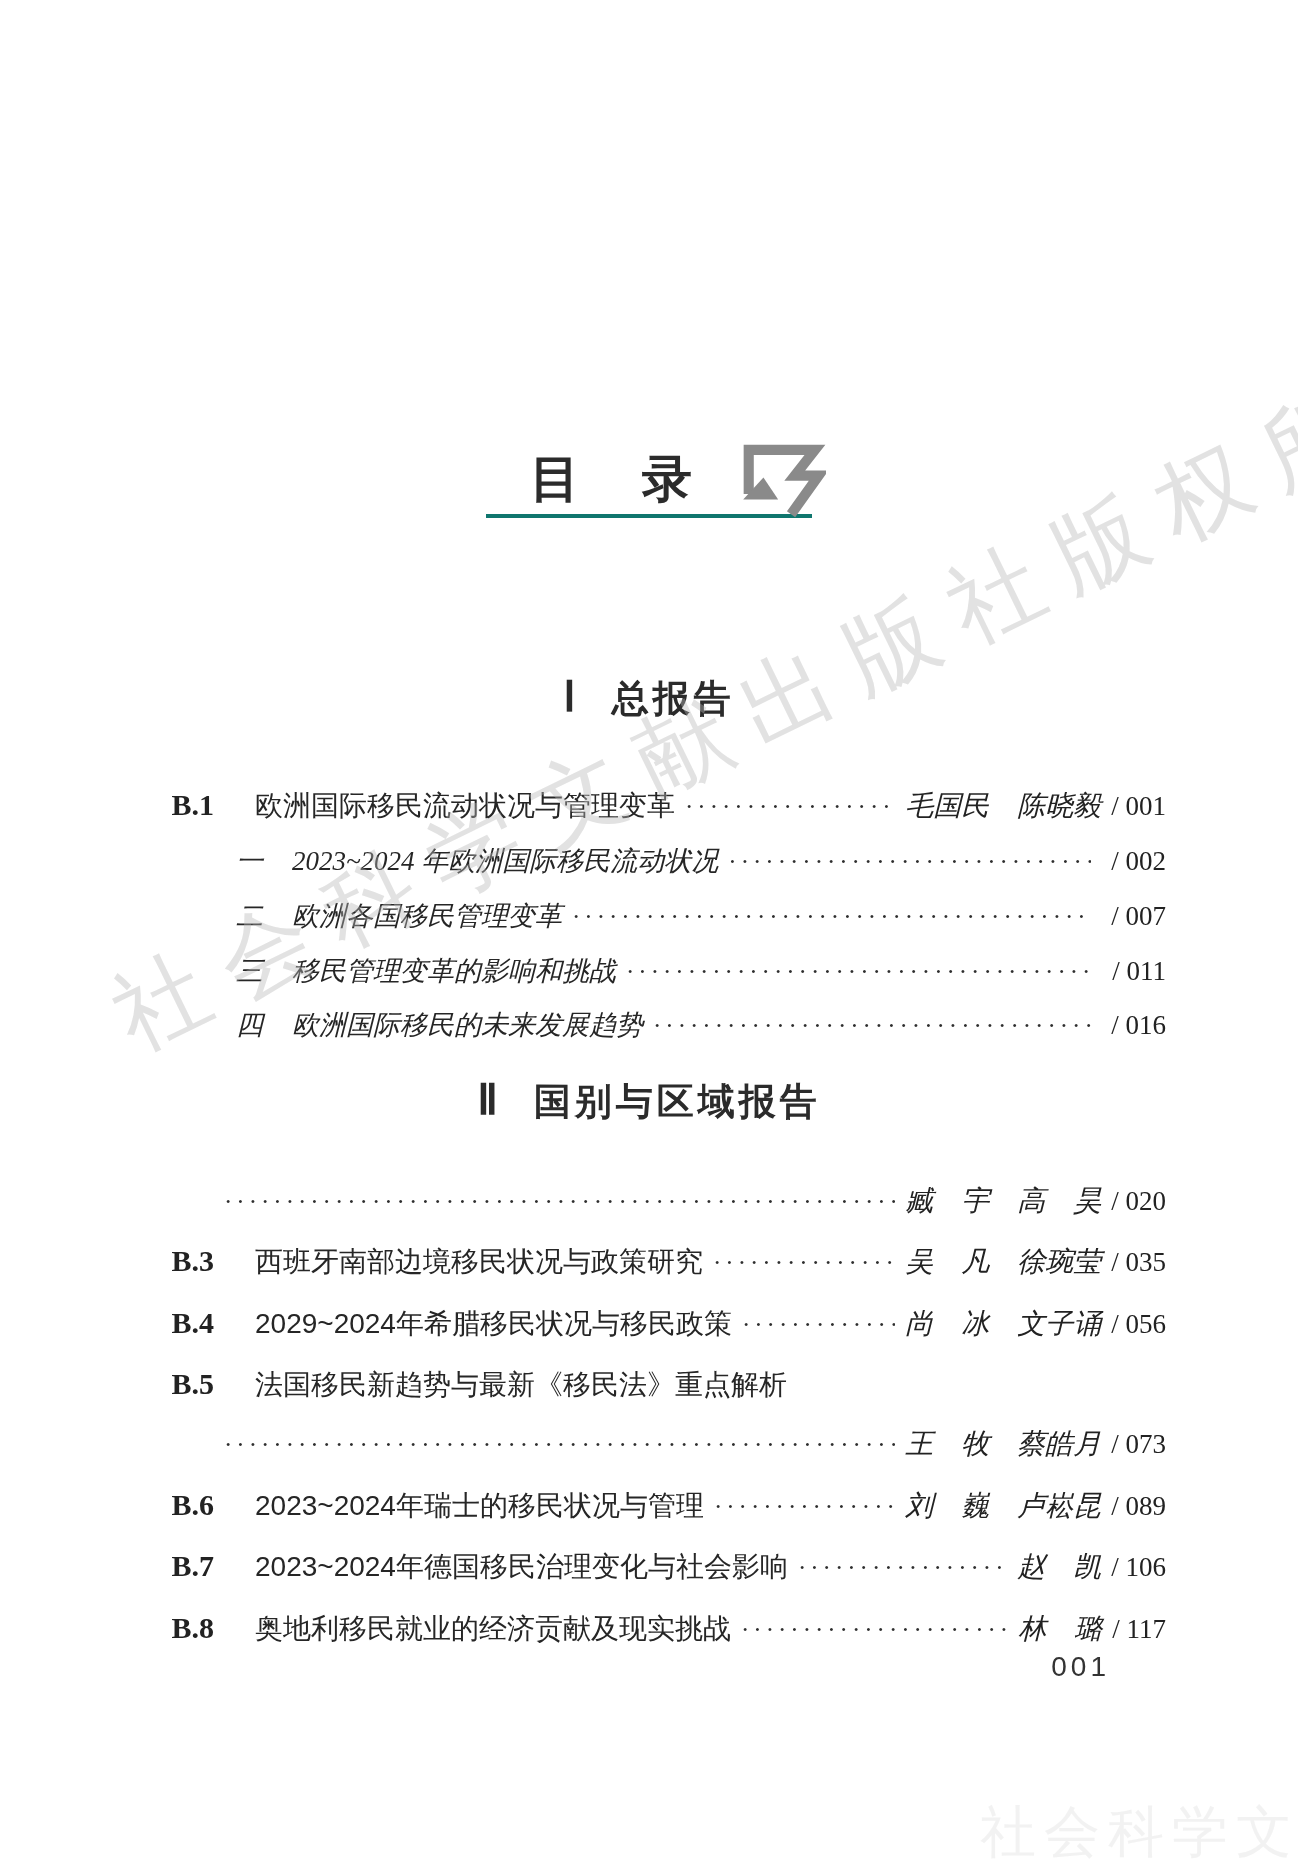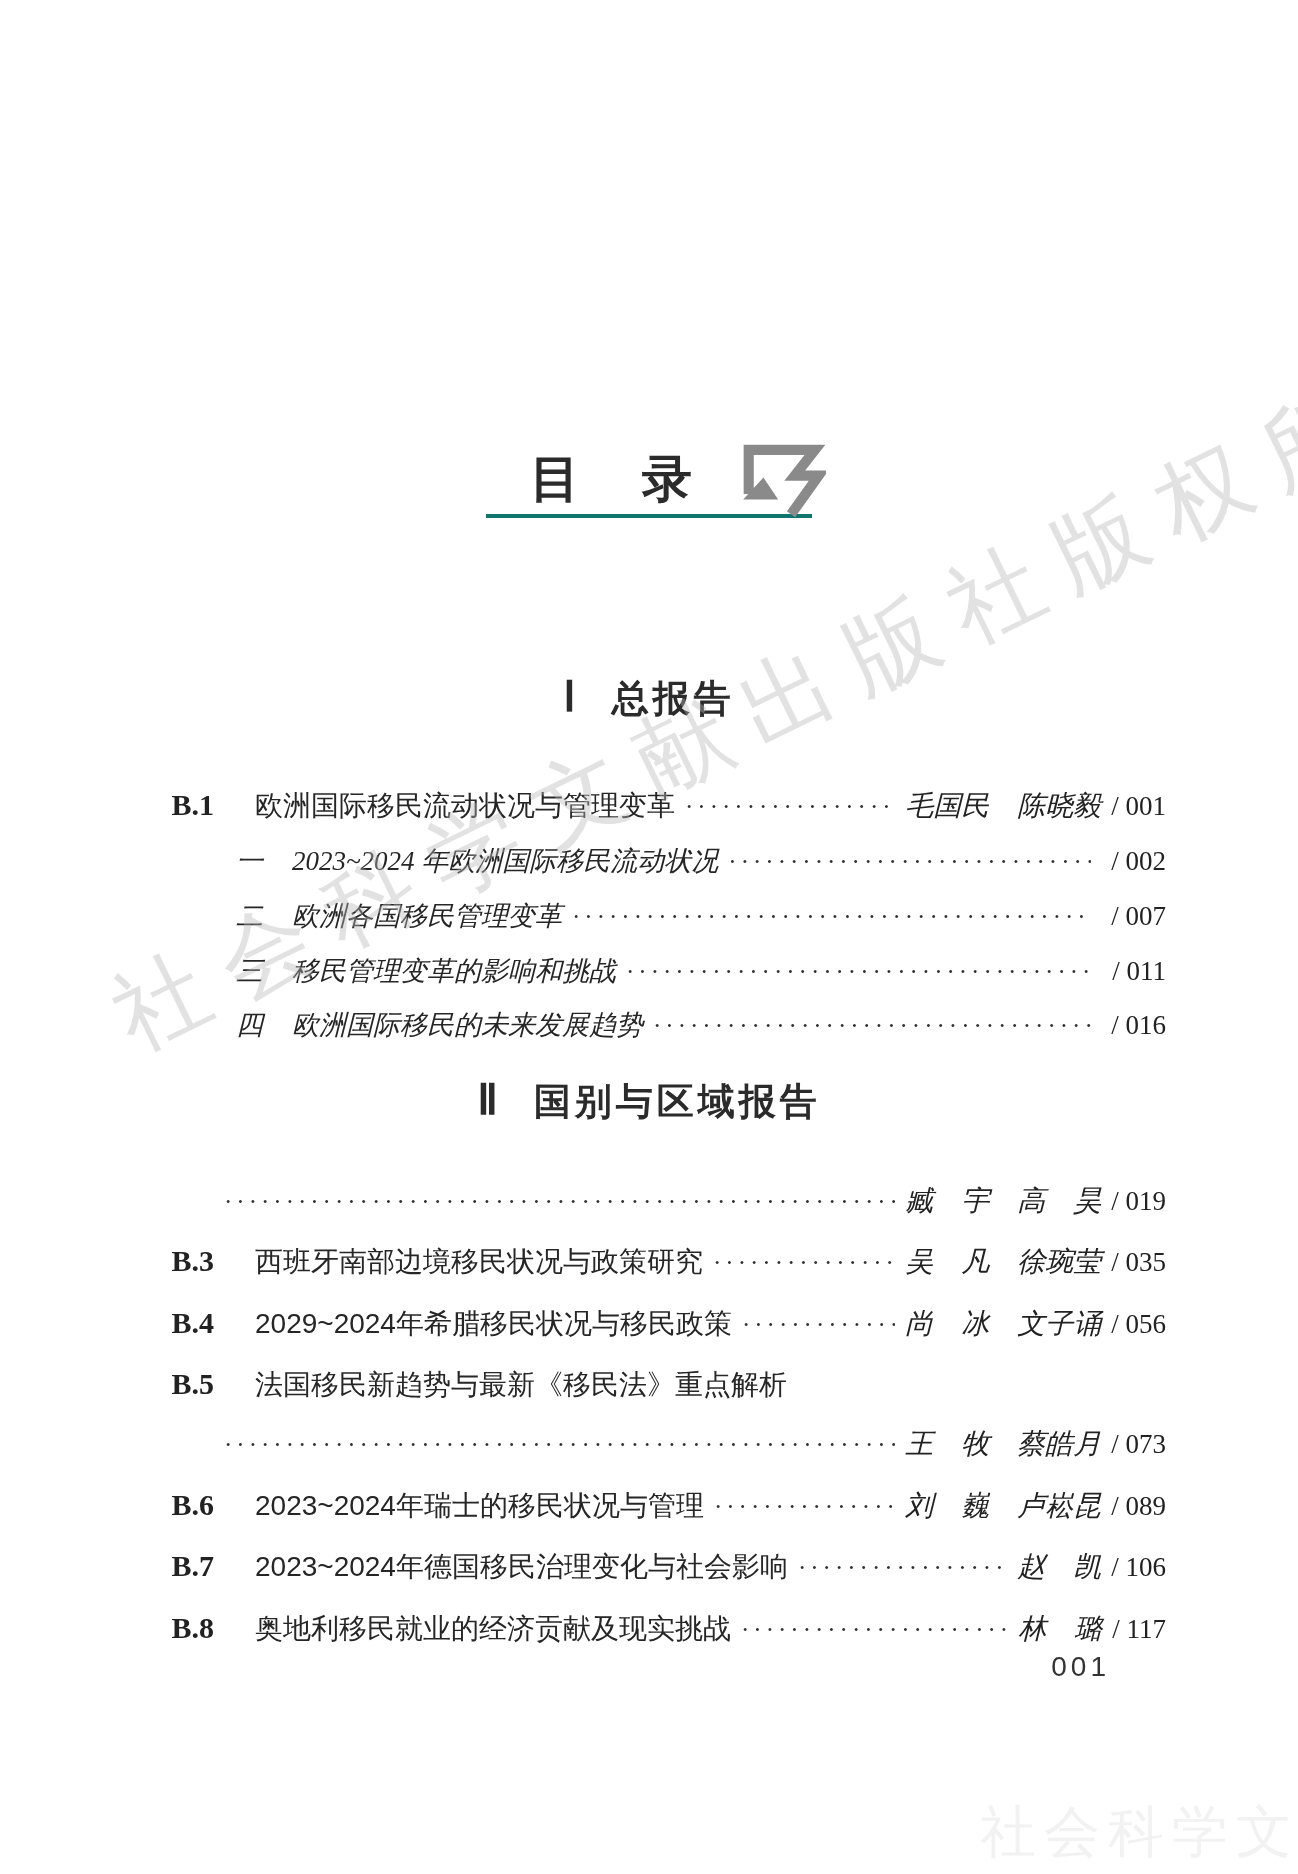--- a/index.html
+++ b/index.html
@@ -148,21 +148,21 @@
   <div class="sec-head sec-head-2">
     <span class="sec-num">Ⅱ</span>
     <span class="sec-title">国别与区域报告</span>
   </div>
 
   <div class="entries entries-2">
 
     <div class="row cont">
       <span class="leader">················································································</span>
       <span class="au">臧　宇　高　昊</span>
-      <span class="pg">/ 019</span>
+      <span class="pg">/ 020</span>
     </div>
 
     <div class="row">
       <span class="lbl">B.3</span>
       <span class="etitle">西班牙南部边境移民状况与政策研究</span>
       <span class="leader">················································································</span>
       <span class="au">吴　凡　徐琬莹</span>
       <span class="pg">/ 035</span>
     </div>
 

